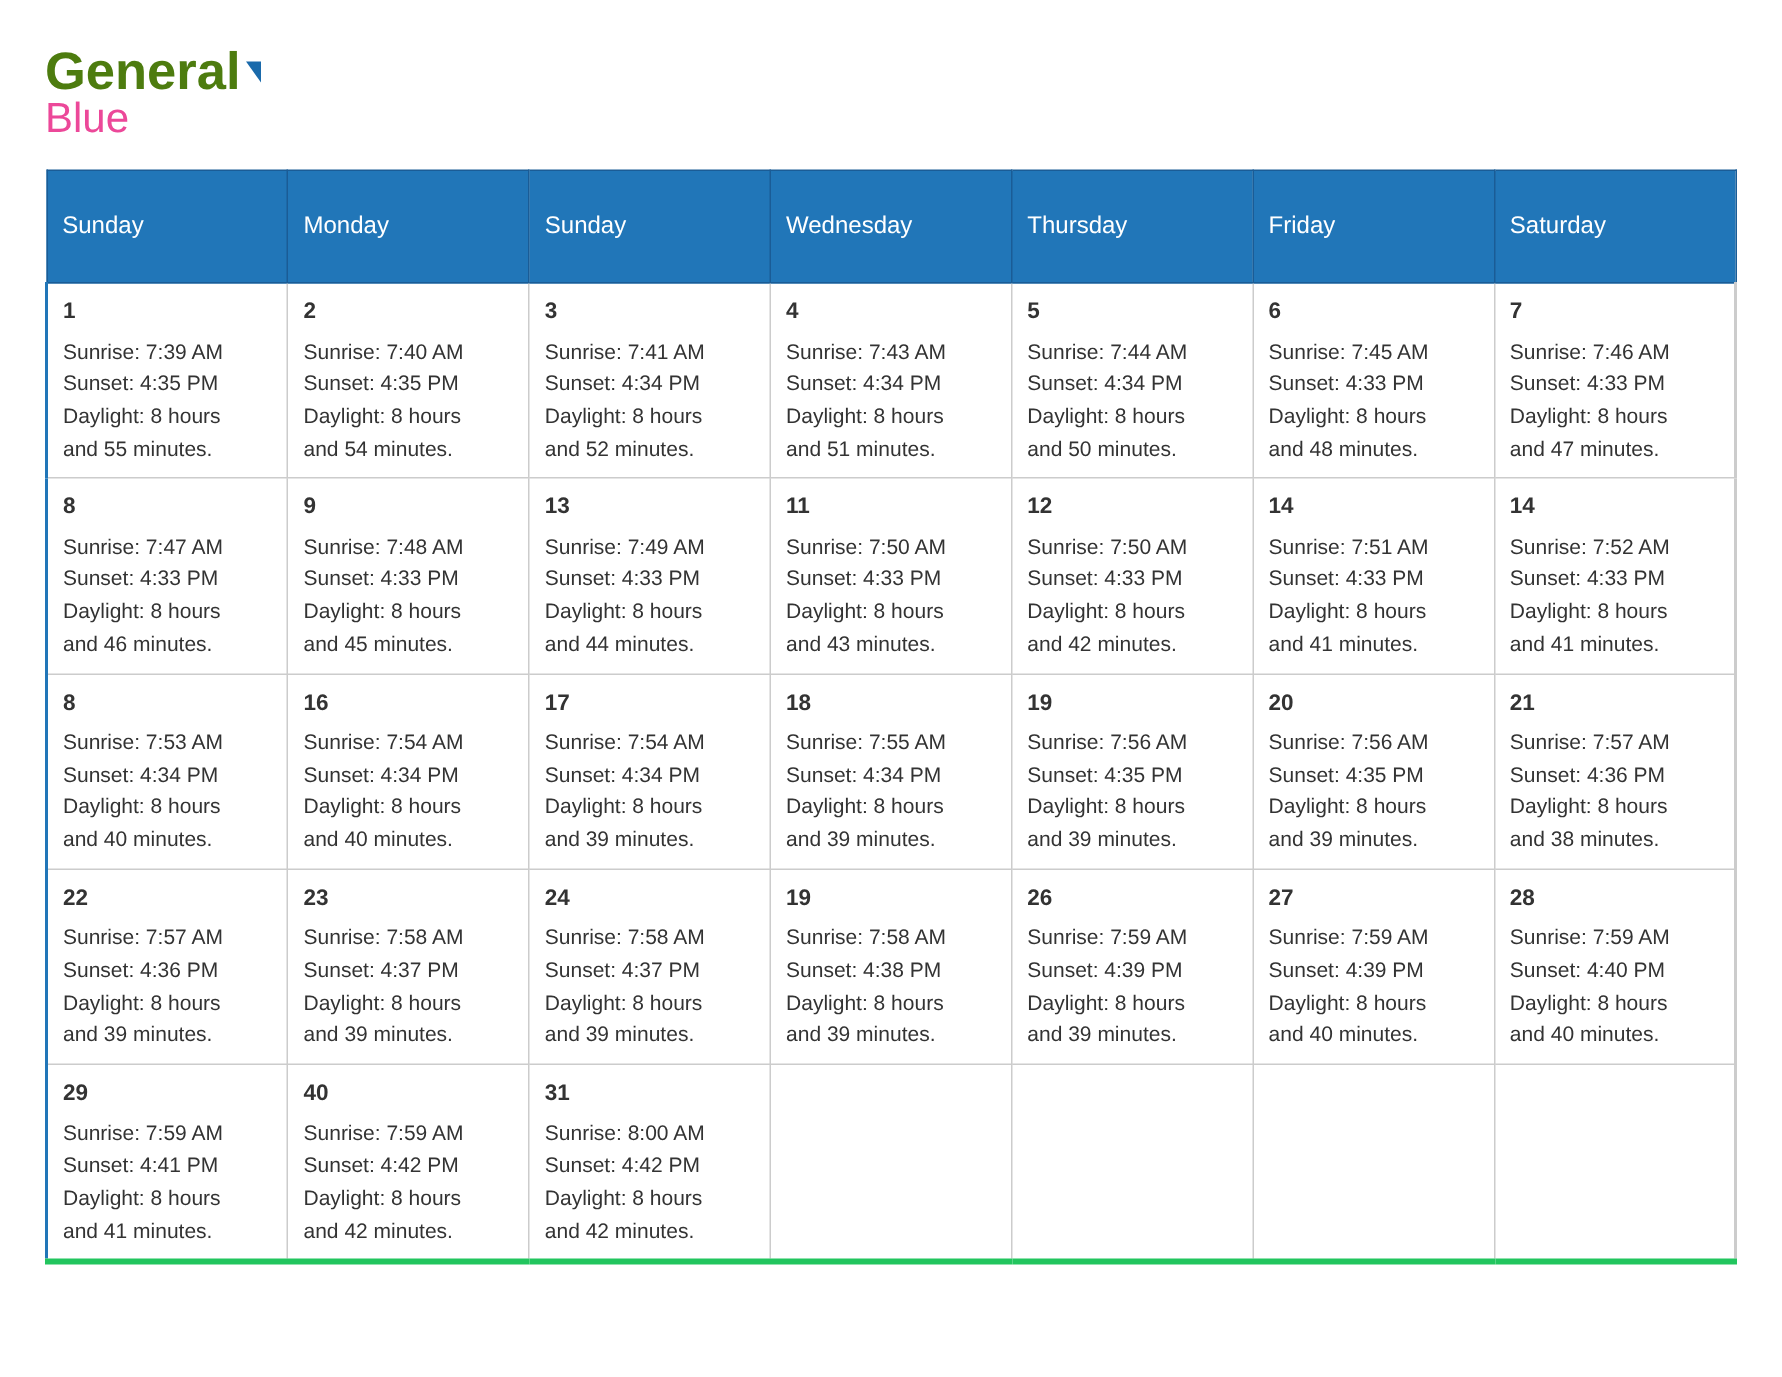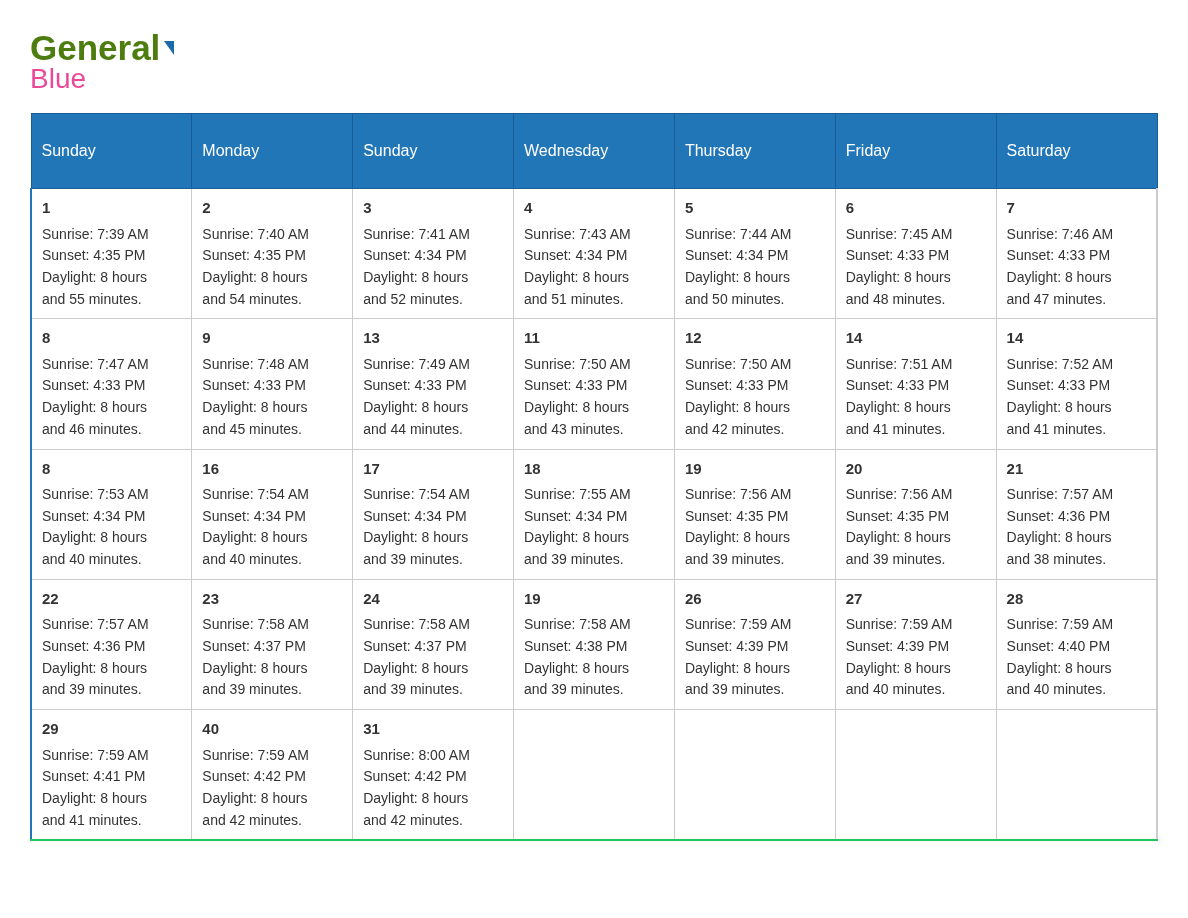--- a/index.html
+++ b/index.html
@@ -84,21 +84,21 @@
       line-height: 1.5;
       min-height: 110px;
     }
     tbody tr td:first-child {
       border-left: 2px solid #2176b8;
     }
     tbody tr td:last-child {
       border-right: 2px solid #ccc;
     }
     tbody tr:last-child td {
-      border-bottom: 2px solid #22c55e;
+      border-bottom: 4px solid #22c55e;
     }
     .day-number {
       font-size: 15px;
       font-weight: bold;
       margin-bottom: 4px;
       display: block;
     }
     .day-info {
       font-size: 14px;
       color: #333;

